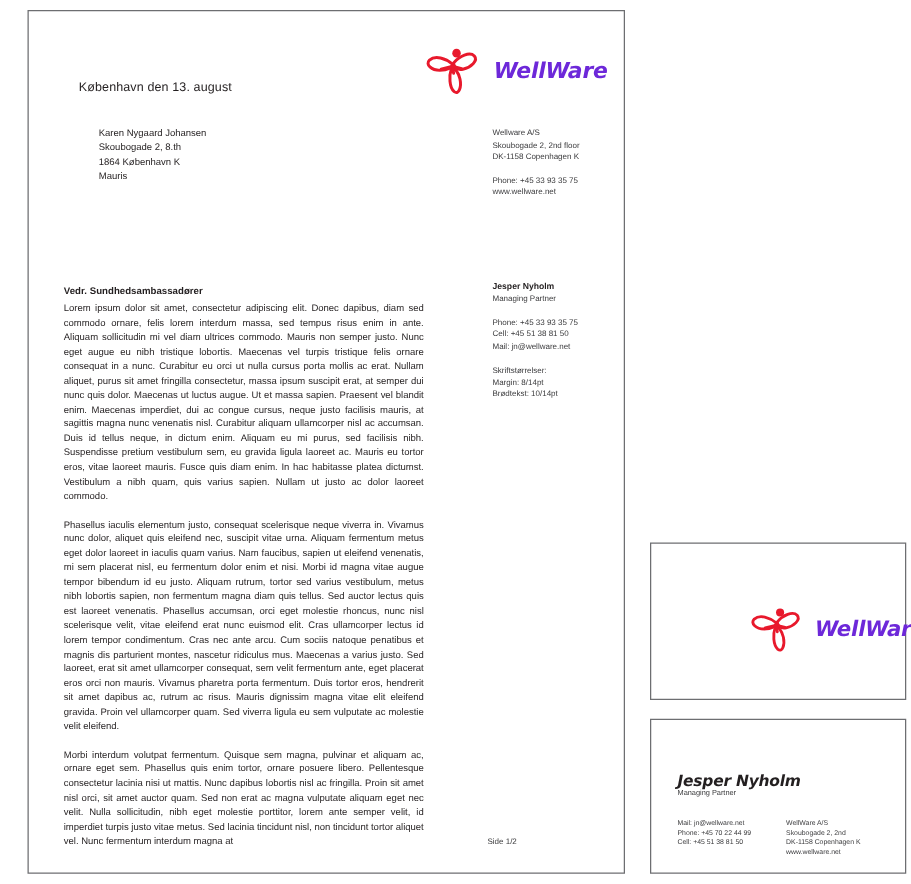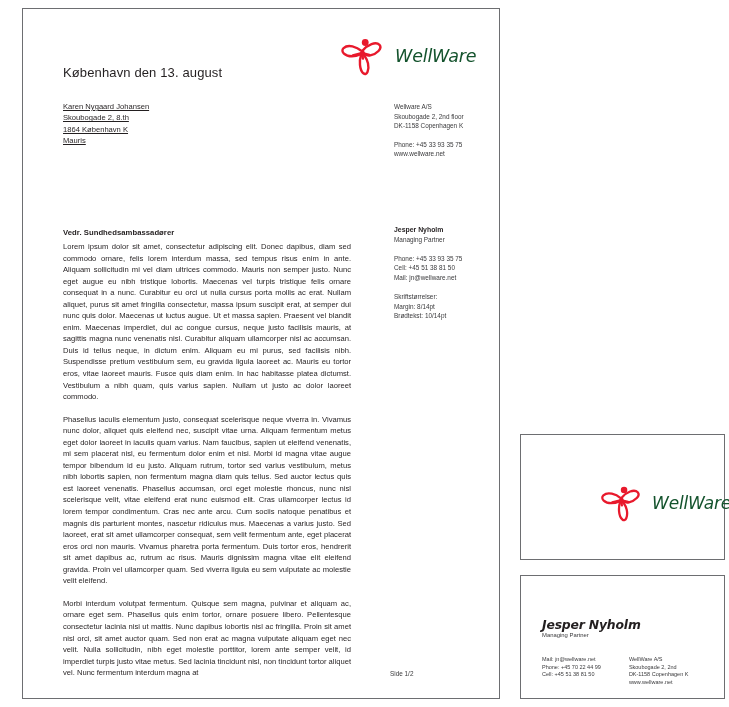--- a/index.html
+++ b/index.html
@@ -15,55 +15,55 @@
     position:absolute;background:#fff;
     border:1px solid #6d6e71;
     box-sizing:border-box;
   }
   
   #letter{left:22px;top:8px;width:478px;height:691px;}
   .letter-inner{position:absolute;inset:0;}
 
   .date-line{
     position:absolute;left:40px;top:56px;
-    font-size:13px;letter-spacing:.01em;white-space:nowrap;
+    font-size:10px;letter-spacing:.01em;white-space:nowrap;
   }
   .recipient{
-    position:absolute;left:40px;top:92px;
-    font-size:7.6px;line-height:11.3px;text-decoration:underline;
+    position:absolute;left:56px;top:92px;
+    font-size:7.6px;line-height:11.3px;
   }
   .recipient div{white-space:nowrap;}
 
   
   .logo-lockup{position:absolute;display:flex;align-items:center;}
   #letter-logo{left:316px;top:22px;}
   .logo-mark{display:block;}
   .logo-word{
     font-family:"DejaVu Sans","Liberation Sans",sans-serif;
-    font-weight:400;font-style:italic;
-    color:#14532d;letter-spacing:-0.01em;
+    font-weight:700;font-style:italic;
+    color:#6d28d9;letter-spacing:-0.01em;
   }
 
   .sender-block{
     position:absolute;left:371px;top:93px;
     font-size:6.4px;line-height:9.6px;color:#3a3a3c;
   }
   .sender-block .gap{height:9px;}
   .sender-block div{white-space:nowrap;}
 
   .contact-block{
     position:absolute;left:371px;top:216px;
     font-size:6.4px;line-height:9.6px;color:#3a3a3c;
   }
   .contact-block div{white-space:nowrap;}
   .contact-block .nm{font-weight:700;color:#231f20;font-size:6.9px;}
   .contact-block .gap{height:9.5px;}
 
   .body-col{
-    position:absolute;left:40px;top:219px;width:288px;
+    position:absolute;left:28px;top:219px;width:288px;
   }
   .subject{
     font-size:7.7px;font-weight:700;margin:0 0 4px 0;
     letter-spacing:.005em;
   }
   .para{
     font-size:7.6px;line-height:11.55px;
     text-align:justify;
     margin:0 0 11px 0;
     hyphens:auto;

